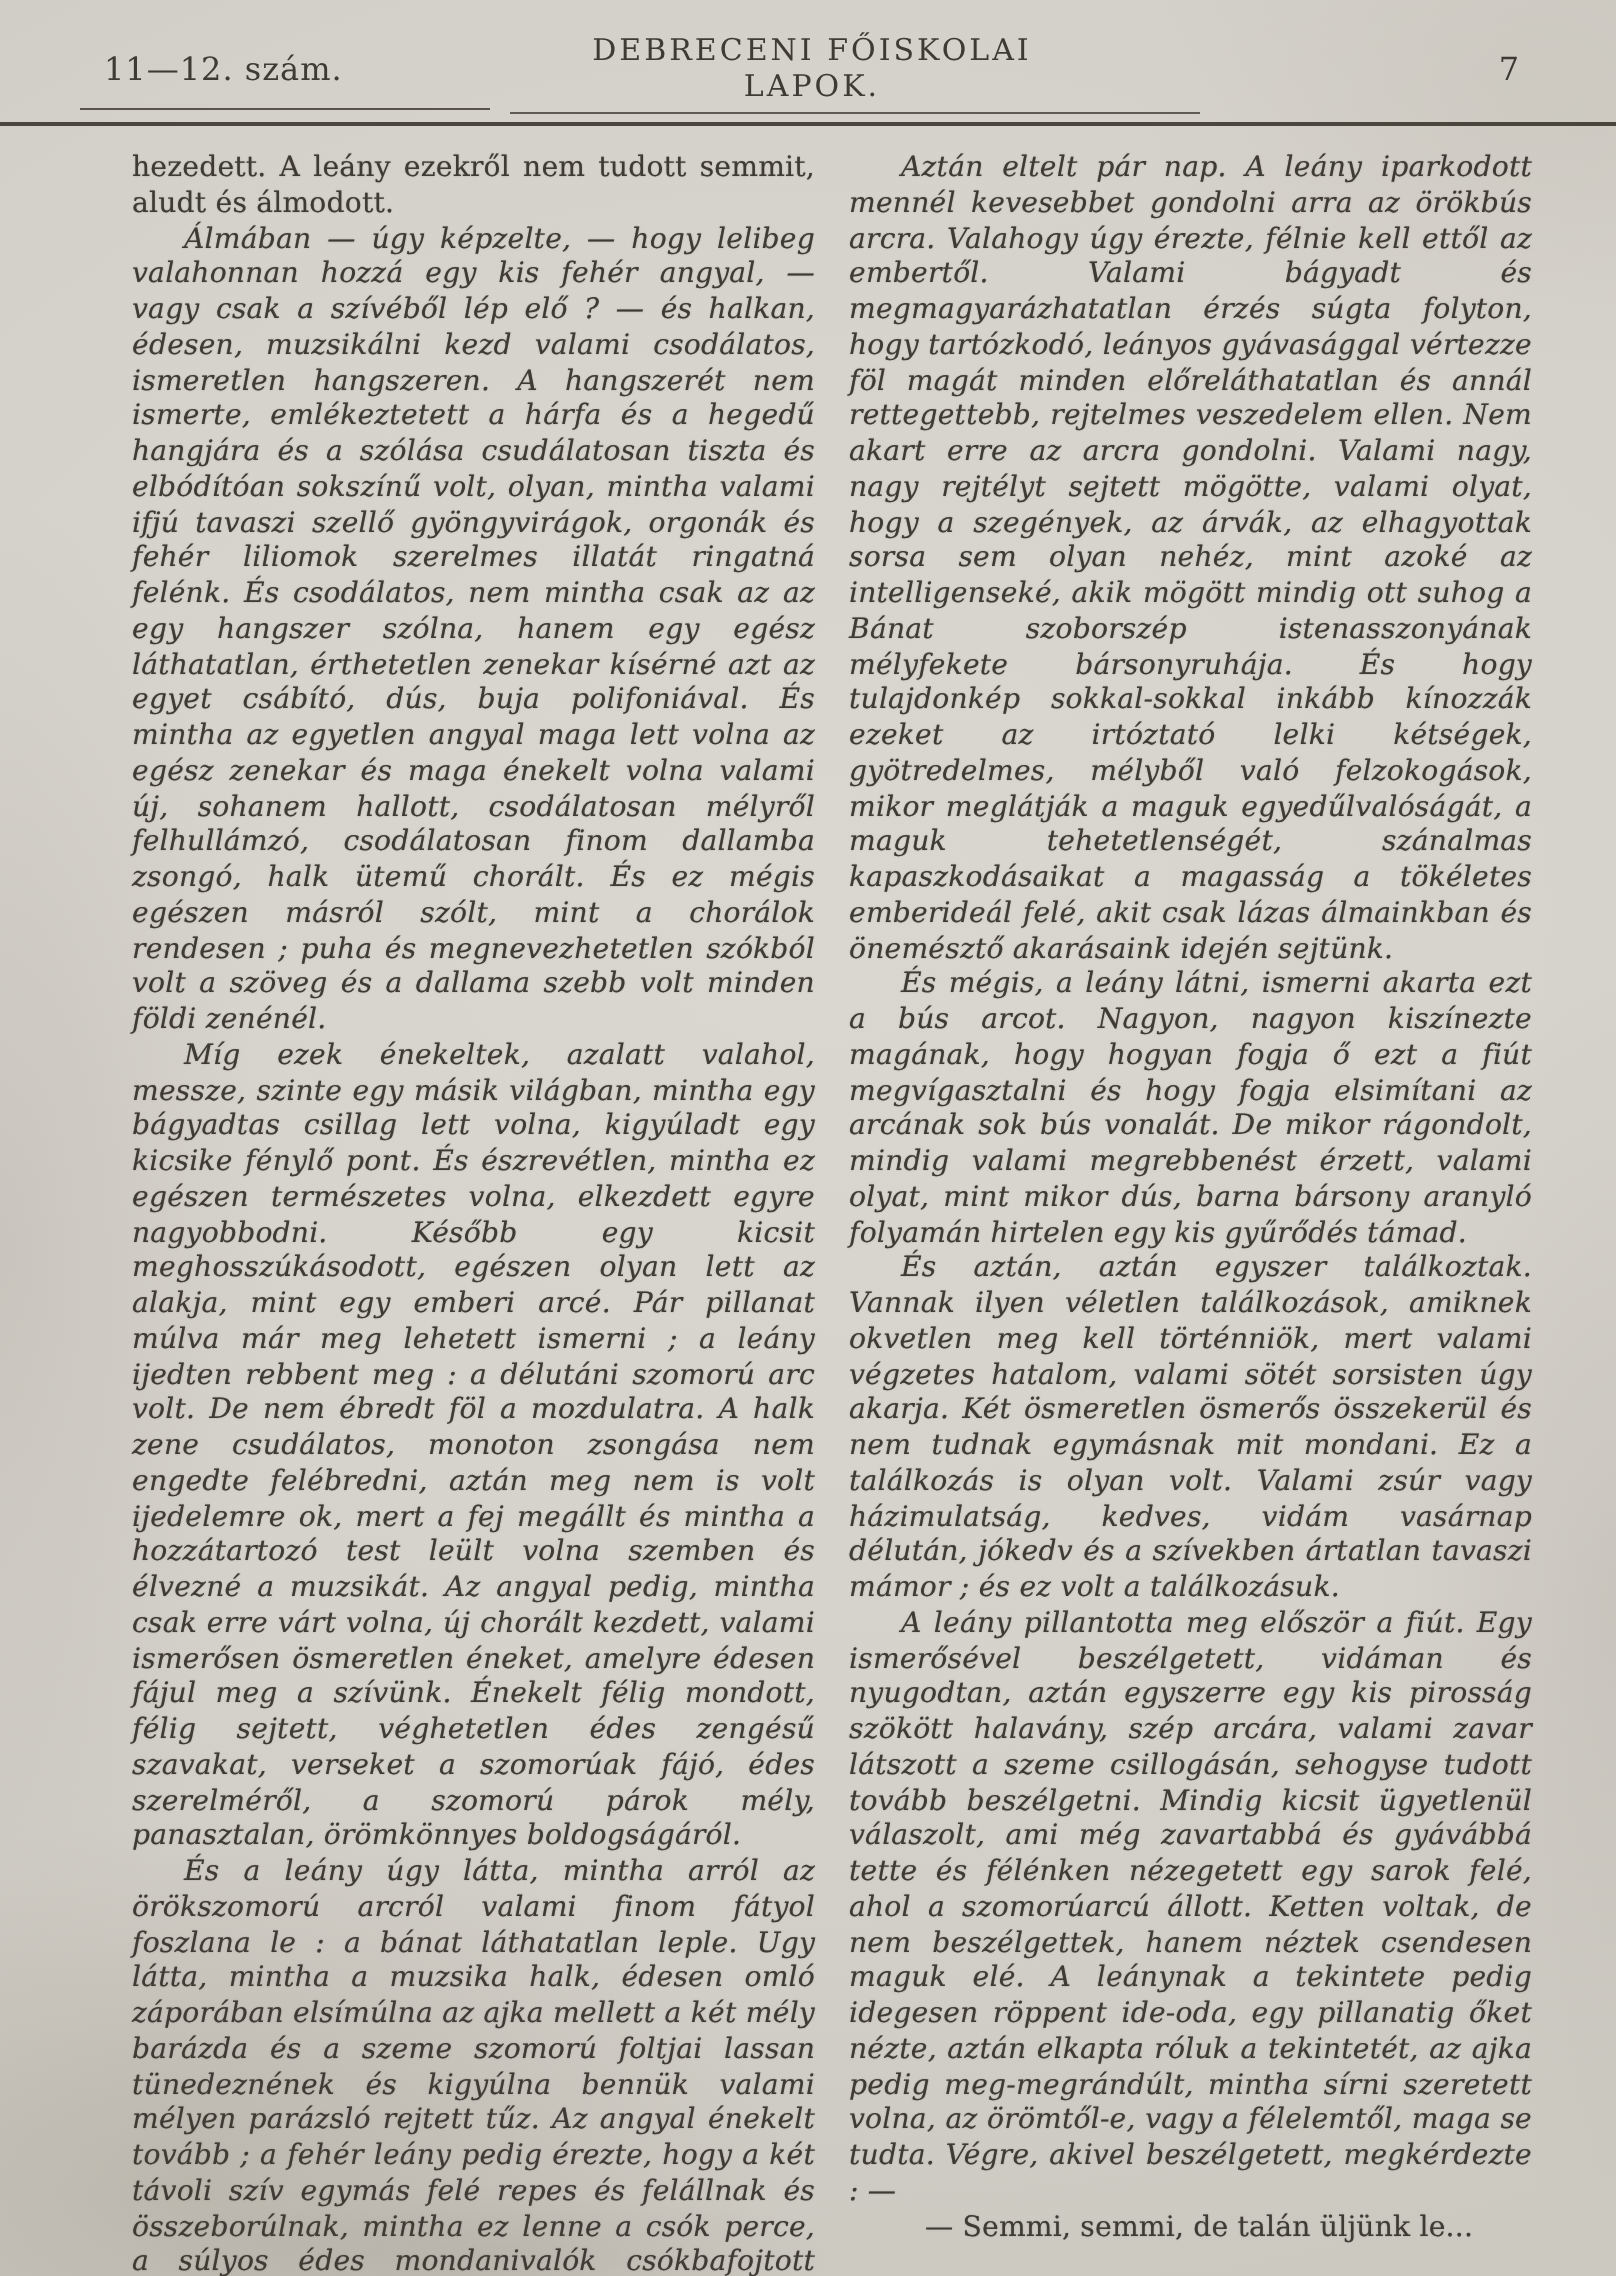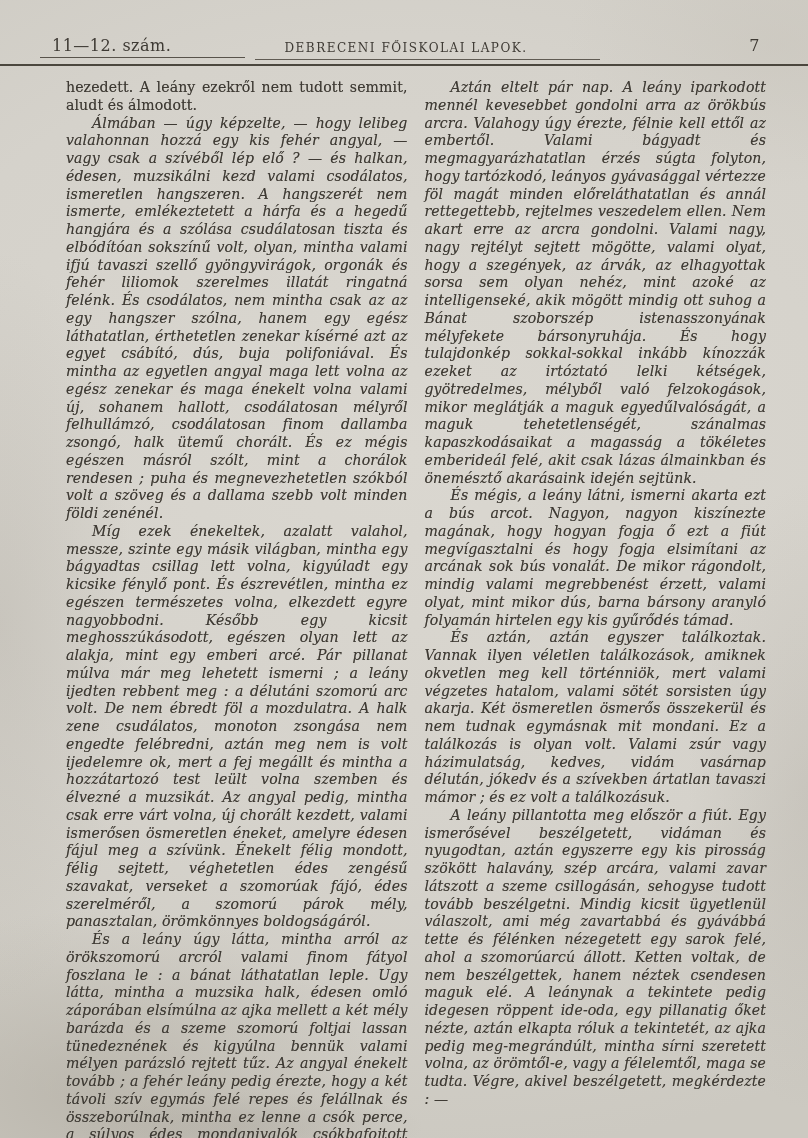--- a/index.html
+++ b/index.html
@@ -28,28 +28,28 @@
     background:
       radial-gradient(ellipse 260px 50px at 30% 99%, rgba(150,145,135,0.25), rgba(150,145,135,0) 70%),
       radial-gradient(ellipse 180px 500px at 0% 55%, rgba(160,155,145,0.25), rgba(160,155,145,0) 75%),
       radial-gradient(ellipse 160px 420px at 100% 70%, rgba(160,155,145,0.22), rgba(160,155,145,0) 75%);
     pointer-events: none;
   }
 
   .masthead {
     position: relative;
     display: flex;
-    align-items: flex-end;
-    padding: 36px 48px 6px 52px;
+    align-items: center;
+    padding: 16px 48px 6px 52px;
     font-size: 16px;
     letter-spacing: 0.5px;
     gap: 28px;
   }
   .masthead .issue  { width: 200px; white-space: nowrap; }
-  .masthead .title  { flex: 1; text-align: center; letter-spacing: 1.5px; font-size: 12px; }
+  .masthead .title  { flex: 1; text-align: center; letter-spacing: 1.5px; font-size: 15px; }
   .masthead .pagenum{ width: 200px; text-align: right; font-size: 16px; }
 
   .head-rules { position: relative; height: 10px; margin: 0 0 4px 0; }
   .head-rules .rule-left {
     position: absolute; top: -4px; left: 40px; width: 205px;
     border-top: 1.6px solid rgba(66,61,53,0.85);
   }
   .head-rules .rule-center {
     position: absolute; top: -2px; left: 255px; width: 345px;
     border-top: 1.4px solid rgba(66,61,53,0.8);
@@ -104,16 +104,17 @@
       <p class="indent">Míg ezek énekeltek, azalatt valahol, messze, szinte egy másik világban, mintha egy bágyadtas csillag lett volna, kigyúladt egy kicsike fénylő pont. És észrevétlen, mintha ez egészen természetes volna, elkezdett egyre nagyobbodni. Később egy kicsit meghosszúkásodott, egészen olyan lett az alakja, mint egy emberi arcé. Pár pillanat múlva már meg lehetett ismerni ; a leány ijedten rebbent meg : a délutáni szomorú arc volt. De nem ébredt föl a mozdulatra. A halk zene csudálatos, monoton zsongása nem engedte felébredni, aztán meg nem is volt ijedelemre ok, mert a fej megállt és mintha a hozzátartozó test leült volna szemben és élvezné a muzsikát. Az angyal pedig, mintha csak erre várt volna, új chorált kezdett, valami ismerősen ösmeretlen éneket, amelyre édesen fájul meg a szívünk. Énekelt félig mondott, félig sejtett, véghetetlen édes zengésű szavakat, verseket a szomorúak fájó, édes szerelméről, a szomorú párok mély, panasztalan, örömkönnyes boldogságáról.</p>
       <p class="indent">És a leány úgy látta, mintha arról az örökszomorú arcról valami finom fátyol foszlana le : a bánat láthatatlan leple. Ugy látta, mintha a muzsika halk, édesen omló záporában elsímúlna az ajka mellett a két mély barázda és a szeme szomorú foltjai lassan tünedeznének és kigyúlna bennük valami mélyen parázsló rejtett tűz. Az angyal énekelt tovább ; a fehér leány pedig érezte, hogy a két távoli szív egymás felé repes és felállnak és összeborúlnak, mintha ez lenne a csók perce, a súlyos édes mondanivalók csókbafojtott pillanata...</p>
       <p class="indent">Valaki bejött és meggyújtotta a lámpát.</p>
     </section>
 
     <section class="col">
       <p class="indent">Aztán eltelt pár nap. A leány iparkodott mennél kevesebbet gondolni arra az örökbús arcra. Valahogy úgy érezte, félnie kell ettől az embertől. Valami bágyadt és megmagyarázhatatlan érzés súgta folyton, hogy tartózkodó, leányos gyávasággal vértezze föl magát minden előreláthatatlan és annál rettegettebb, rejtelmes veszedelem ellen. Nem akart erre az arcra gondolni. Valami nagy, nagy rejtélyt sejtett mögötte, valami olyat, hogy a szegények, az árvák, az elhagyottak sorsa sem olyan nehéz, mint azoké az intelligenseké, akik mögött mindig ott suhog a Bánat szoborszép istenasszonyának mélyfekete bársonyruhája. És hogy tulajdonkép sokkal-sokkal inkább kínozzák ezeket az irtóztató lelki kétségek, gyötredelmes, mélyből való felzokogások, mikor meglátják a maguk egyedűlvalóságát, a maguk tehetetlenségét, szánalmas kapaszkodásaikat a magasság a tökéletes emberideál felé, akit csak lázas álmainkban és önemésztő akarásaink idején sejtünk.</p>
       <p class="indent">És mégis, a leány látni, ismerni akarta ezt a bús arcot. Nagyon, nagyon kiszínezte magának, hogy hogyan fogja ő ezt a fiút megvígasztalni és hogy fogja elsimítani az arcának sok bús vonalát. De mikor rágondolt, mindig valami megrebbenést érzett, valami olyat, mint mikor dús, barna bársony aranyló folyamán hirtelen egy kis gyűrődés támad.</p>
       <p class="indent">És aztán, aztán egyszer találkoztak. Vannak ilyen véletlen találkozások, amiknek okvetlen meg kell történniök, mert valami végzetes hatalom, valami sötét sorsisten úgy akarja. Két ösmeretlen ösmerős összekerül és nem tudnak egymásnak mit mondani. Ez a találkozás is olyan volt. Valami zsúr vagy házimulatság, kedves, vidám vasárnap délután, jókedv és a szívekben ártatlan tavaszi mámor ; és ez volt a találkozásuk.</p>
       <p class="indent">A leány pillantotta meg először a fiút. Egy ismerősével beszélgetett, vidáman és nyugodtan, aztán egyszerre egy kis pirosság szökött halavány, szép arcára, valami zavar látszott a szeme csillogásán, sehogyse tudott tovább beszélgetni. Mindig kicsit ügyetlenül válaszolt, ami még zavartabbá és gyávábbá tette és félénken nézegetett egy sarok felé, ahol a szomorúarcú állott. Ketten voltak, de nem beszélgettek, hanem néztek csendesen maguk elé. A leánynak a tekintete pedig idegesen röppent ide-oda, egy pillanatig őket nézte, aztán elkapta róluk a tekintetét, az ajka pedig meg-megrándúlt, mintha sírni szeretett volna, az örömtől-e, vagy a félelemtől, maga se tudta. Végre, akivel beszélgetett, megkérdezte : —</p>
+      <p class="dialog">— Semmi, semmi, de talán üljünk le...</p>
     </section>
 
   </main>
 </div>
 
 </body></html>

